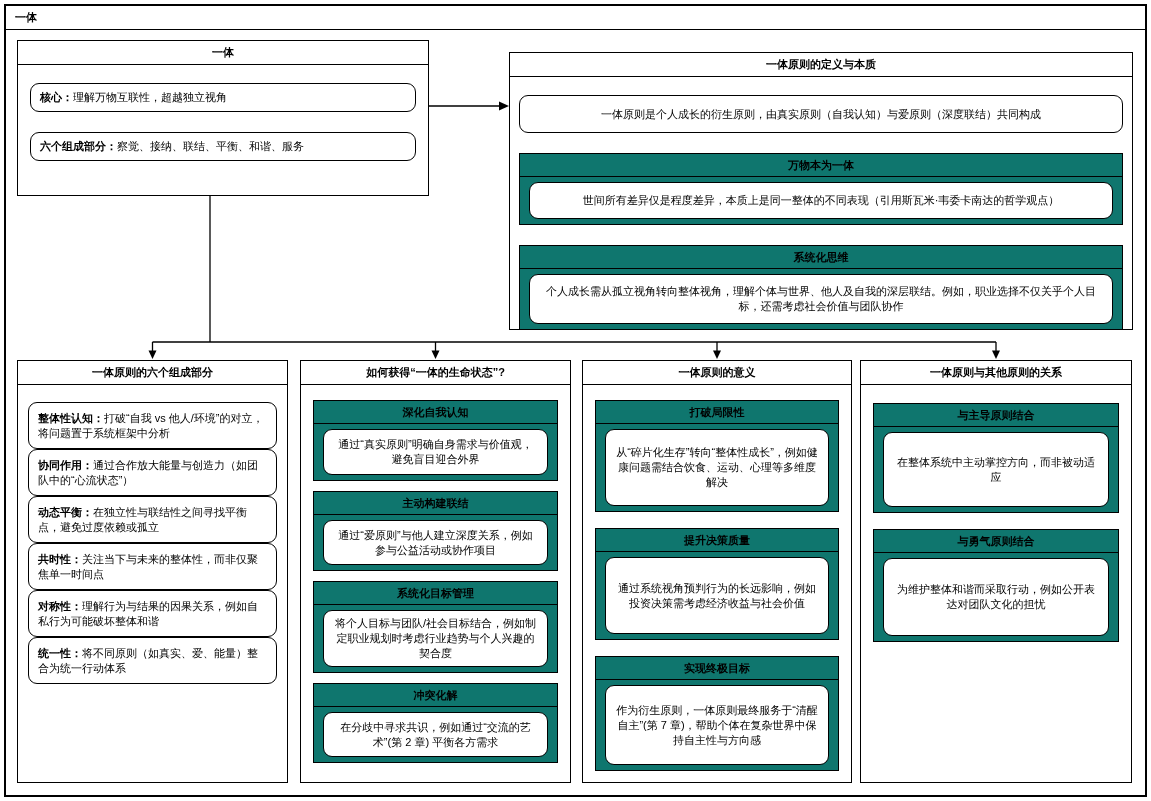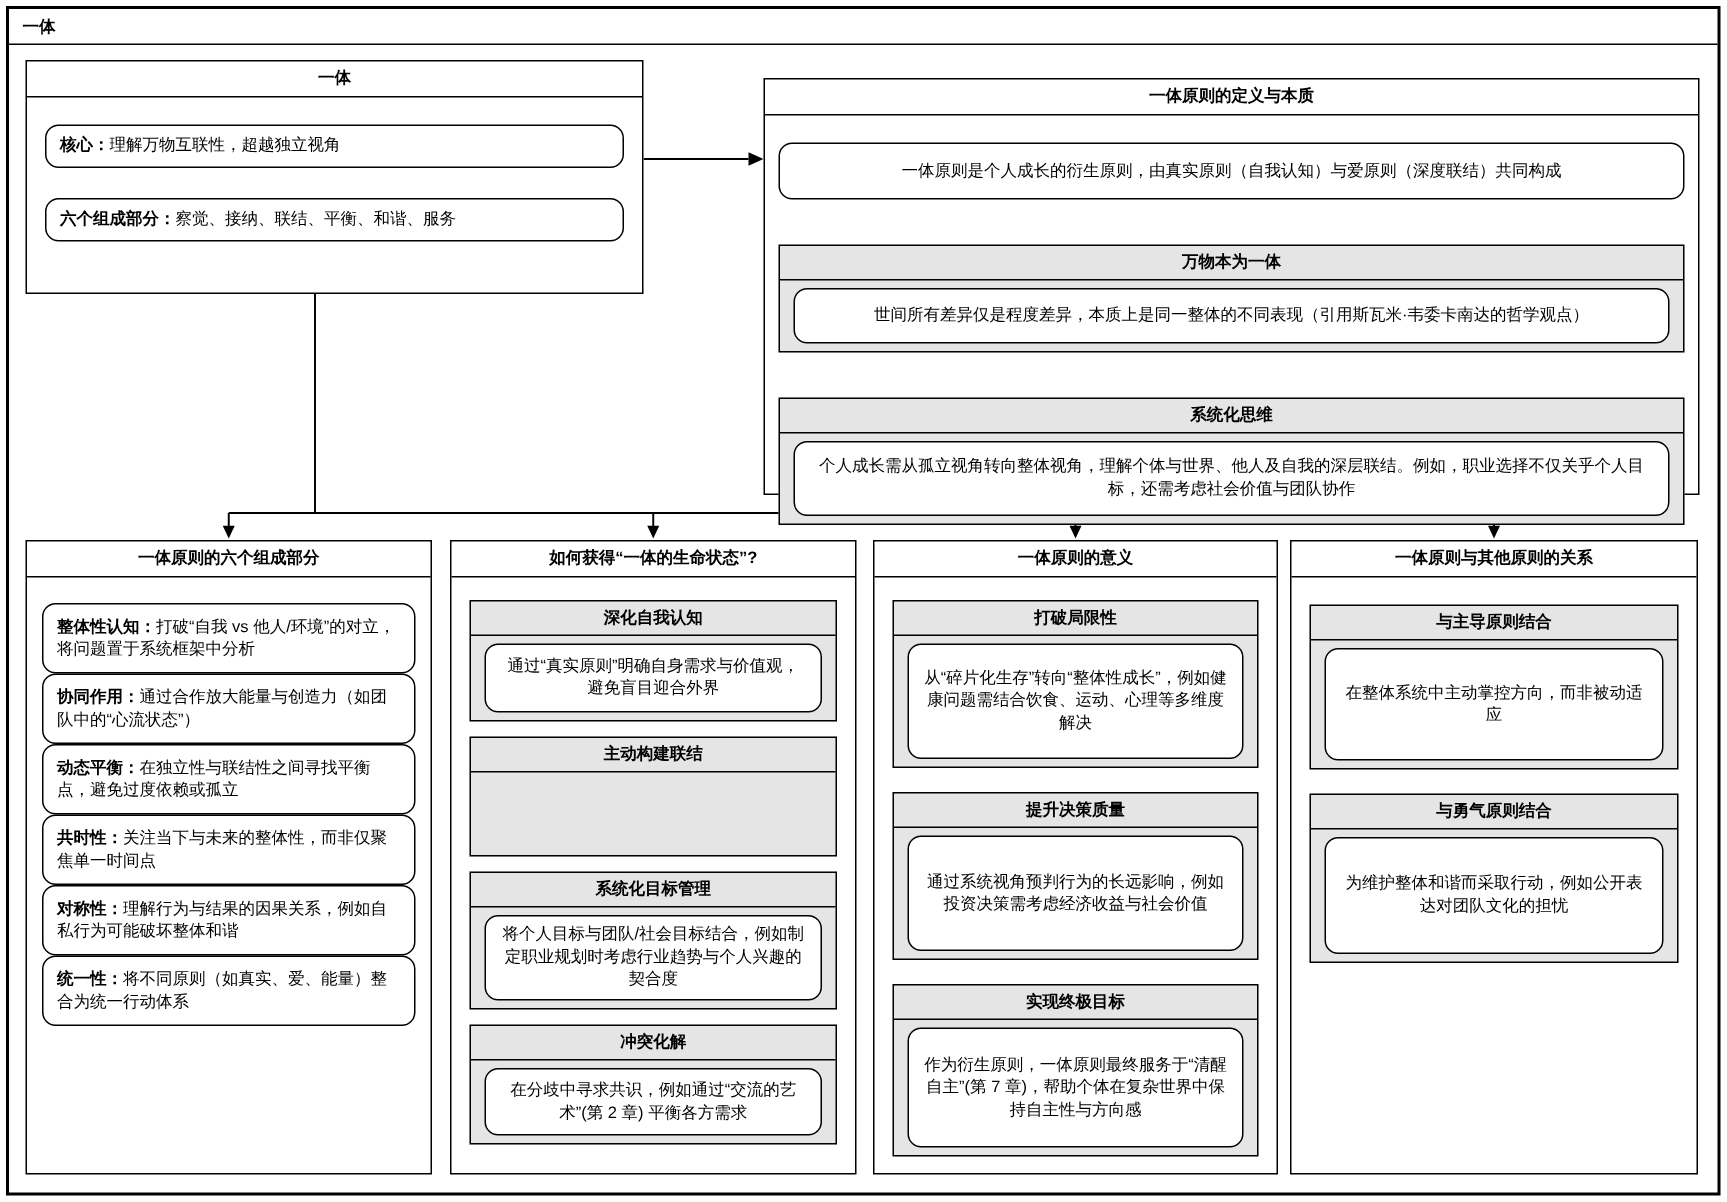--- a/index.html
+++ b/index.html
@@ -28,32 +28,32 @@
     padding:4px 2px; line-height:15px; flex:0 0 auto;
   }
   .node-body { flex:1; display:flex; flex-direction:column; }
   .pill {
     border:1px solid #000; border-radius:9px; background:#fff;
     display:flex; align-items:center; padding:4px 9px; line-height:15px;
   }
   .pill.center { justify-content:center; text-align:center; }
   .pill.left  { justify-content:flex-start; text-align:left; }
   .lbl { font-weight:bold; }
-  .sec { border:1px solid #000; background:#e5e5e5; display:flex; flex-direction:column; flex:0 0 auto; }
+  .sec { border:1px solid #000; background:#0f766e; display:flex; flex-direction:column; flex:0 0 auto; }
   .sec-title {
     border-bottom:1px solid #000; font-weight:bold; text-align:center;
     padding:4px 2px; line-height:14px;
   }
   .sec-body { flex:1; display:flex; padding:5px 9px; }
   .sec-body .pill { flex:1;text-align:center; }
 
   
   #nodeA .node-body { padding:18px 12px 0; gap:20px; }
   #nodeA .pill { min-height:29px; }
-  #nodeB .node-body { padding:18px 9px 0; gap:30px; }
+  #nodeB .node-body { padding:18px 9px 0; gap:20px; }
   #col1 .node-body { padding:17px 10px 0; }
   #col1 .pill { min-height:47px; }
   #col2 .node-body { padding:15px 12px 0; gap:10px; }
   #col3 .node-body { padding:15px 12px 0; gap:16px; }
   #col4 .node-body { padding:18px 12px 0; gap:16px; }
 </style>
 </head>
 <body>
 
 <div class="canvas">
@@ -150,20 +150,25 @@
       <div class="sec" style="height:81px">
         <div class="sec-title">深化自我认知</div>
         <div class="sec-body">
           <div class="pill center">
             <span>通过“真实原则”明确自身需求与价值观，避免盲目迎合外界</span>
           </div>
         </div>
       </div>
       <div class="sec" style="height:80px">
         <div class="sec-title">主动构建联结</div>
+        <div class="sec-body">
+          <div class="pill center">
+            <span>通过“爱原则”与他人建立深度关系，例如参与公益活动或协作项目</span>
+          </div>
+        </div>
       </div>
       <div class="sec" style="height:92px">
         <div class="sec-title">系统化目标管理</div>
         <div class="sec-body">
           <div class="pill center">
             <span>将个人目标与团队/社会目标结合，例如制定职业规划时考虑行业趋势与个人兴趣的契合度</span>
           </div>
         </div>
       </div>
       <div class="sec" style="height:80px">

